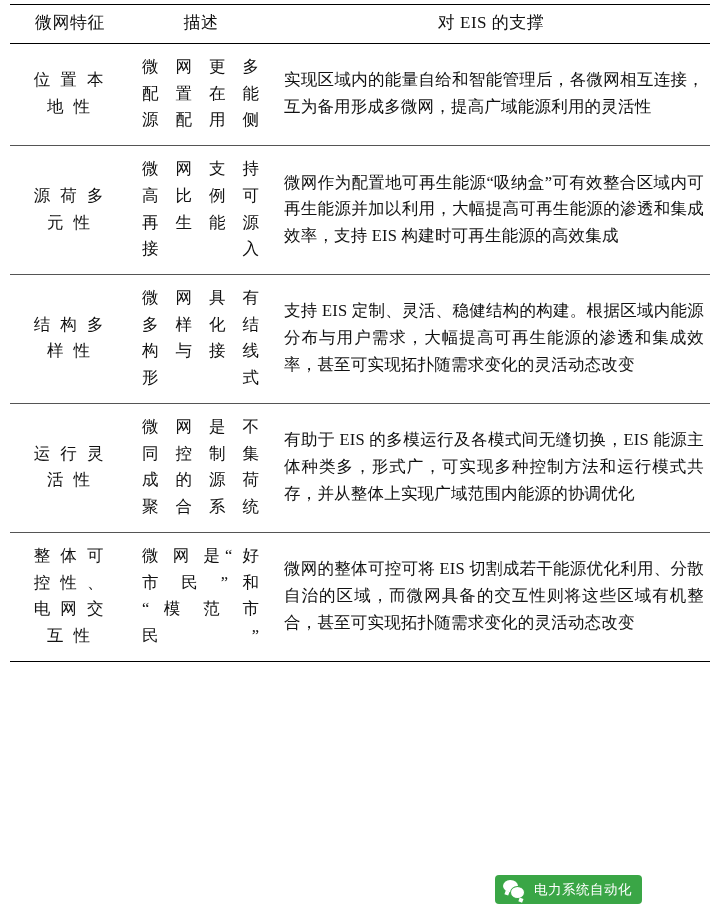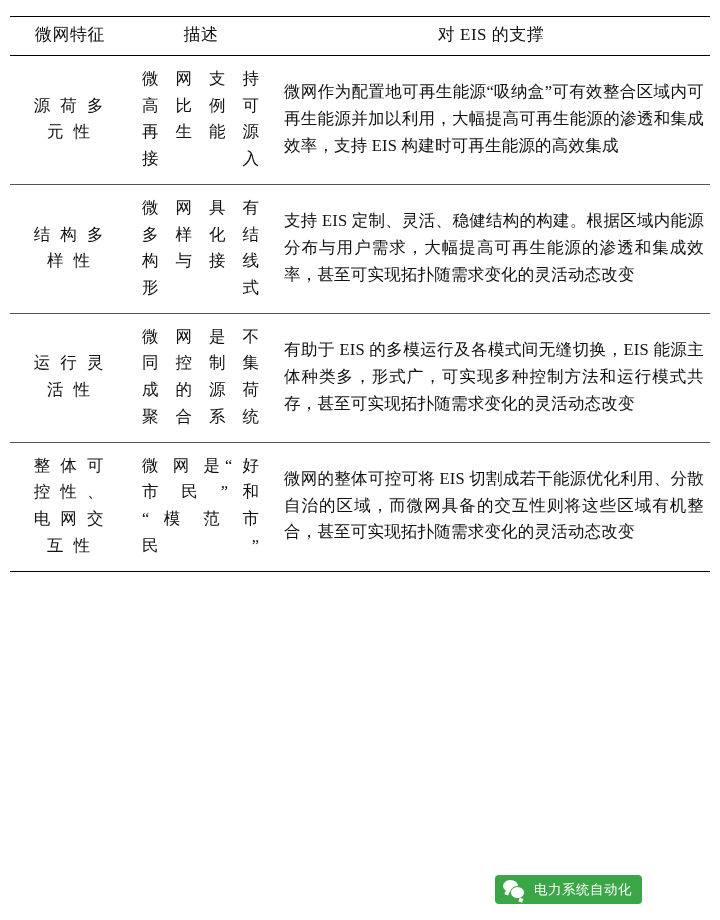--- a/index.html
+++ b/index.html
@@ -12,21 +12,21 @@
     background: #ffffff;
     font-family: "Liberation Serif", "DejaVu Serif", serif;
     color: #111111;
     overflow: hidden;
   }
   .page {
     position: relative;
     width: 660px;
     height: 920px;
     box-sizing: border-box;
-    padding: 16px 10px 0 10px;
+    padding: 4px 10px 0 10px;
   }
   table.tbl {
     width: 700px;
     border-collapse: collapse;
     table-layout: fixed;
   }
   table.tbl col.c1 { width: 120px; }
   table.tbl col.c2 { width: 142px; }
   table.tbl col.c3 { width: 438px; }
 
@@ -152,20 +152,32 @@
     </colgroup>
     <thead>
       <tr>
         <th>微网特征</th>
         <th>描述</th>
         <th>对 EIS 的支撑</th>
       </tr>
     </thead>
     <tbody>
 
+      <tr>
+        <td class="feat">
+          <span class="feat-line">位 置 本</span>
+          <span class="feat-line">地 性</span>
+        </td>
+        <td class="desc">
+          <span class="desc-line">微 网 更 多</span>
+          <span class="desc-line">配 置 在 能</span>
+          <span class="desc-line">源 配 用 侧</span>
+        </td>
+        <td class="supp">实现区域内的能量自给和智能管理后，各微网相互连接，互为备用形成多微网，提高广域能源利用的灵活性</td>
+      </tr>
 
       <tr>
         <td class="feat">
           <span class="feat-line">源 荷 多</span>
           <span class="feat-line">元 性</span>
         </td>
         <td class="desc">
           <span class="desc-line">微 网 支 持</span>
           <span class="desc-line">高 比 例 可</span>
           <span class="desc-line">再 生 能 源</span>
@@ -192,21 +204,21 @@
         <td class="feat">
           <span class="feat-line">运 行 灵</span>
           <span class="feat-line">活 性</span>
         </td>
         <td class="desc">
           <span class="desc-line">微 网 是 不</span>
           <span class="desc-line">同 控 制 集</span>
           <span class="desc-line">成 的 源 荷</span>
           <span class="desc-line">聚 合 系 统</span>
         </td>
-        <td class="supp">有助于 EIS 的多模运行及各模式间无缝切换，EIS 能源主体种类多，形式广，可实现多种控制方法和运行模式共存，甚至可实现拓扑随需求变化的灵活动态改变</td>
+        <td class="supp">有助于 EIS 的多模运行及各模式间无缝切换，EIS 能源主体种类多，形式广，可实现多种控制方法和运行模式共存，并从整体上实现广域范围内能源的协调优化</td>
       </tr>
 
       <tr>
         <td class="feat">
           <span class="feat-line">整 体 可</span>
           <span class="feat-line">控 性 、</span>
           <span class="feat-line">电 网 交</span>
           <span class="feat-line">互 性</span>
         </td>
         <td class="desc">

